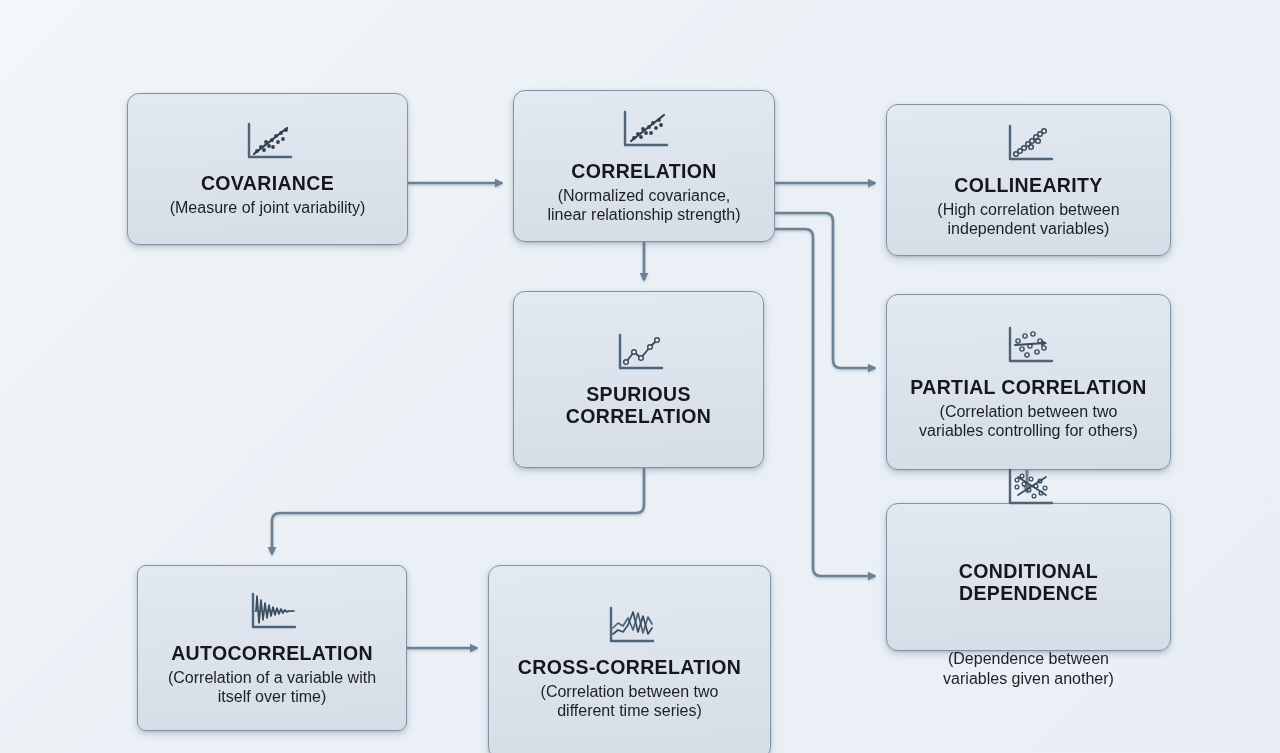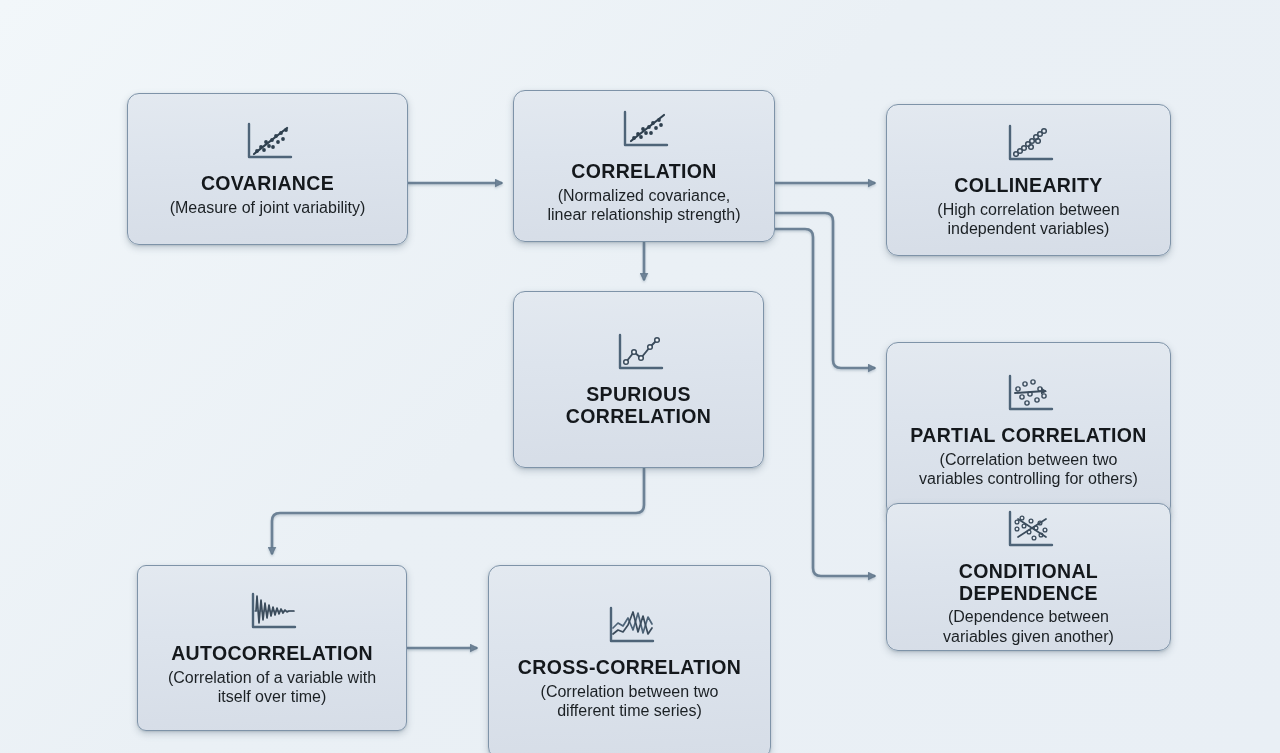--- a/index.html
+++ b/index.html
@@ -184,21 +184,21 @@
           <circle cx="31" cy="27" r="2.3"></circle>
             <circle cx="40" cy="16" r="2.3"></circle>
           <circle cx="47" cy="9" r="2.3"></circle>
         </g>
       </svg>
     </span>
     <div class="node-title">SPURIOUS
 CORRELATION</div>
   </div>
 
-  <div class="node" style="left:886px; top:294px; width:285px; height:176px;margin-top:48px;">
+  <div class="node" style="left:886px; top:294px; width:285px; height:176px;">
     <span class="node-icon">
       <svg width="58" height="46" viewBox="0 0 58 46">
         <path d="M10,4 L10,37 L52,37" fill="none" stroke="#4e6478" stroke-width="2.4" stroke-linecap="round" stroke-linejoin="round"></path>
         <g fill="none" stroke="#3b4c5c" stroke-width="1.4">
           <circle cx="18" cy="17" r="2.1"></circle>
             <circle cx="25" cy="12" r="2.1"></circle>
           <circle cx="33" cy="10" r="2.1"></circle>
             <circle cx="22" cy="25" r="2.1"></circle>
           <circle cx="30" cy="22" r="2.1"></circle>
             <circle cx="40" cy="17" r="2.1"></circle>
@@ -208,21 +208,21 @@
         </g>
         <line x1="15" y1="21" x2="45" y2="19" stroke="#3b4c5c" stroke-width="1.9" stroke-linecap="round"></line>
         <path d="M41,15.6 L47,19.2 L41,22.4 Z" fill="#3b4c5c"></path>
       </svg>
     </span>
     <div class="node-title">PARTIAL CORRELATION</div>
     <div class="node-sub">(Correlation between two
 variables controlling for others)</div>
   </div>
 
-  <div class="node" style="left:886px; top:503px; width:285px; height:148px;">
+  <div class="node" style="left:886px; top:503px; width:285px; height:148px;gap:42px;">
     <span class="node-icon">
       <svg width="58" height="46" viewBox="0 0 58 46">
         <path d="M10,4 L10,37 L52,37" fill="none" stroke="#4e6478" stroke-width="2.4" stroke-linecap="round" stroke-linejoin="round"></path>
         <g fill="none" stroke="#3b4c5c" stroke-width="1.3">
           <circle cx="17" cy="14" r="1.9"></circle>
             <circle cx="22" cy="10" r="1.9"></circle>
           <circle cx="17" cy="21" r="1.9"></circle>
             <circle cx="24" cy="18" r="1.9"></circle>
           <circle cx="31" cy="13" r="1.9"></circle>
             <circle cx="29" cy="24" r="1.9"></circle>

